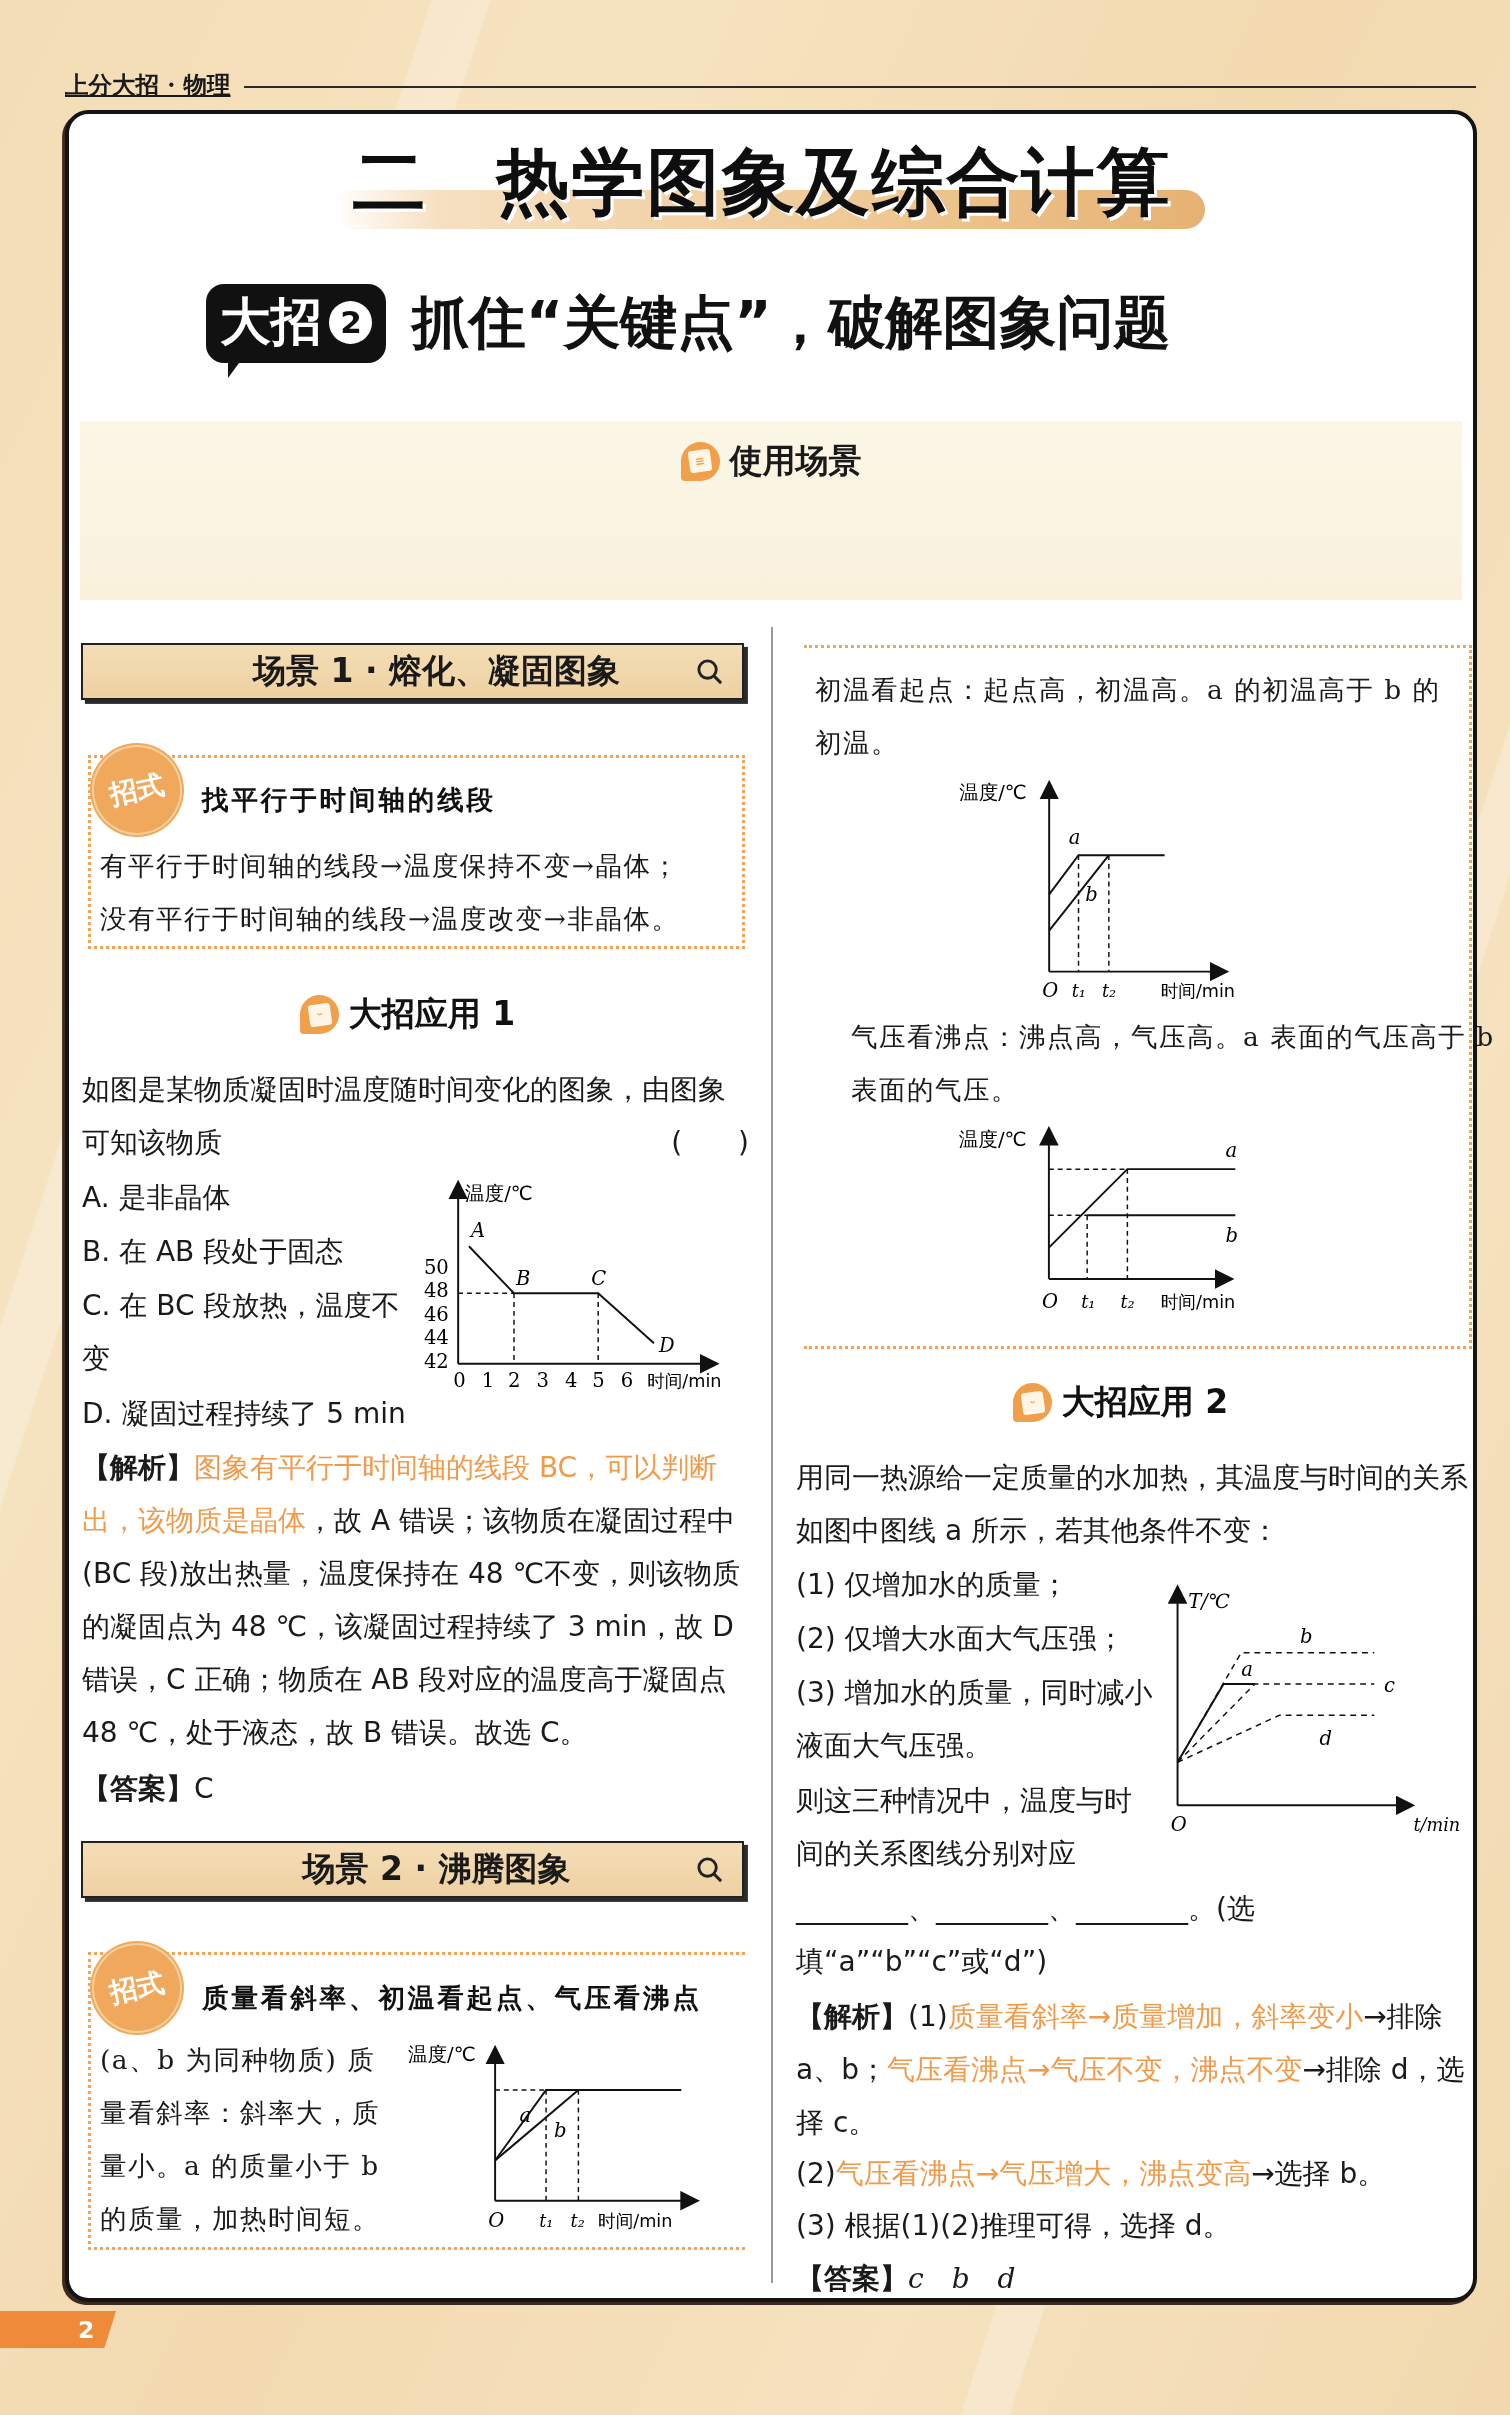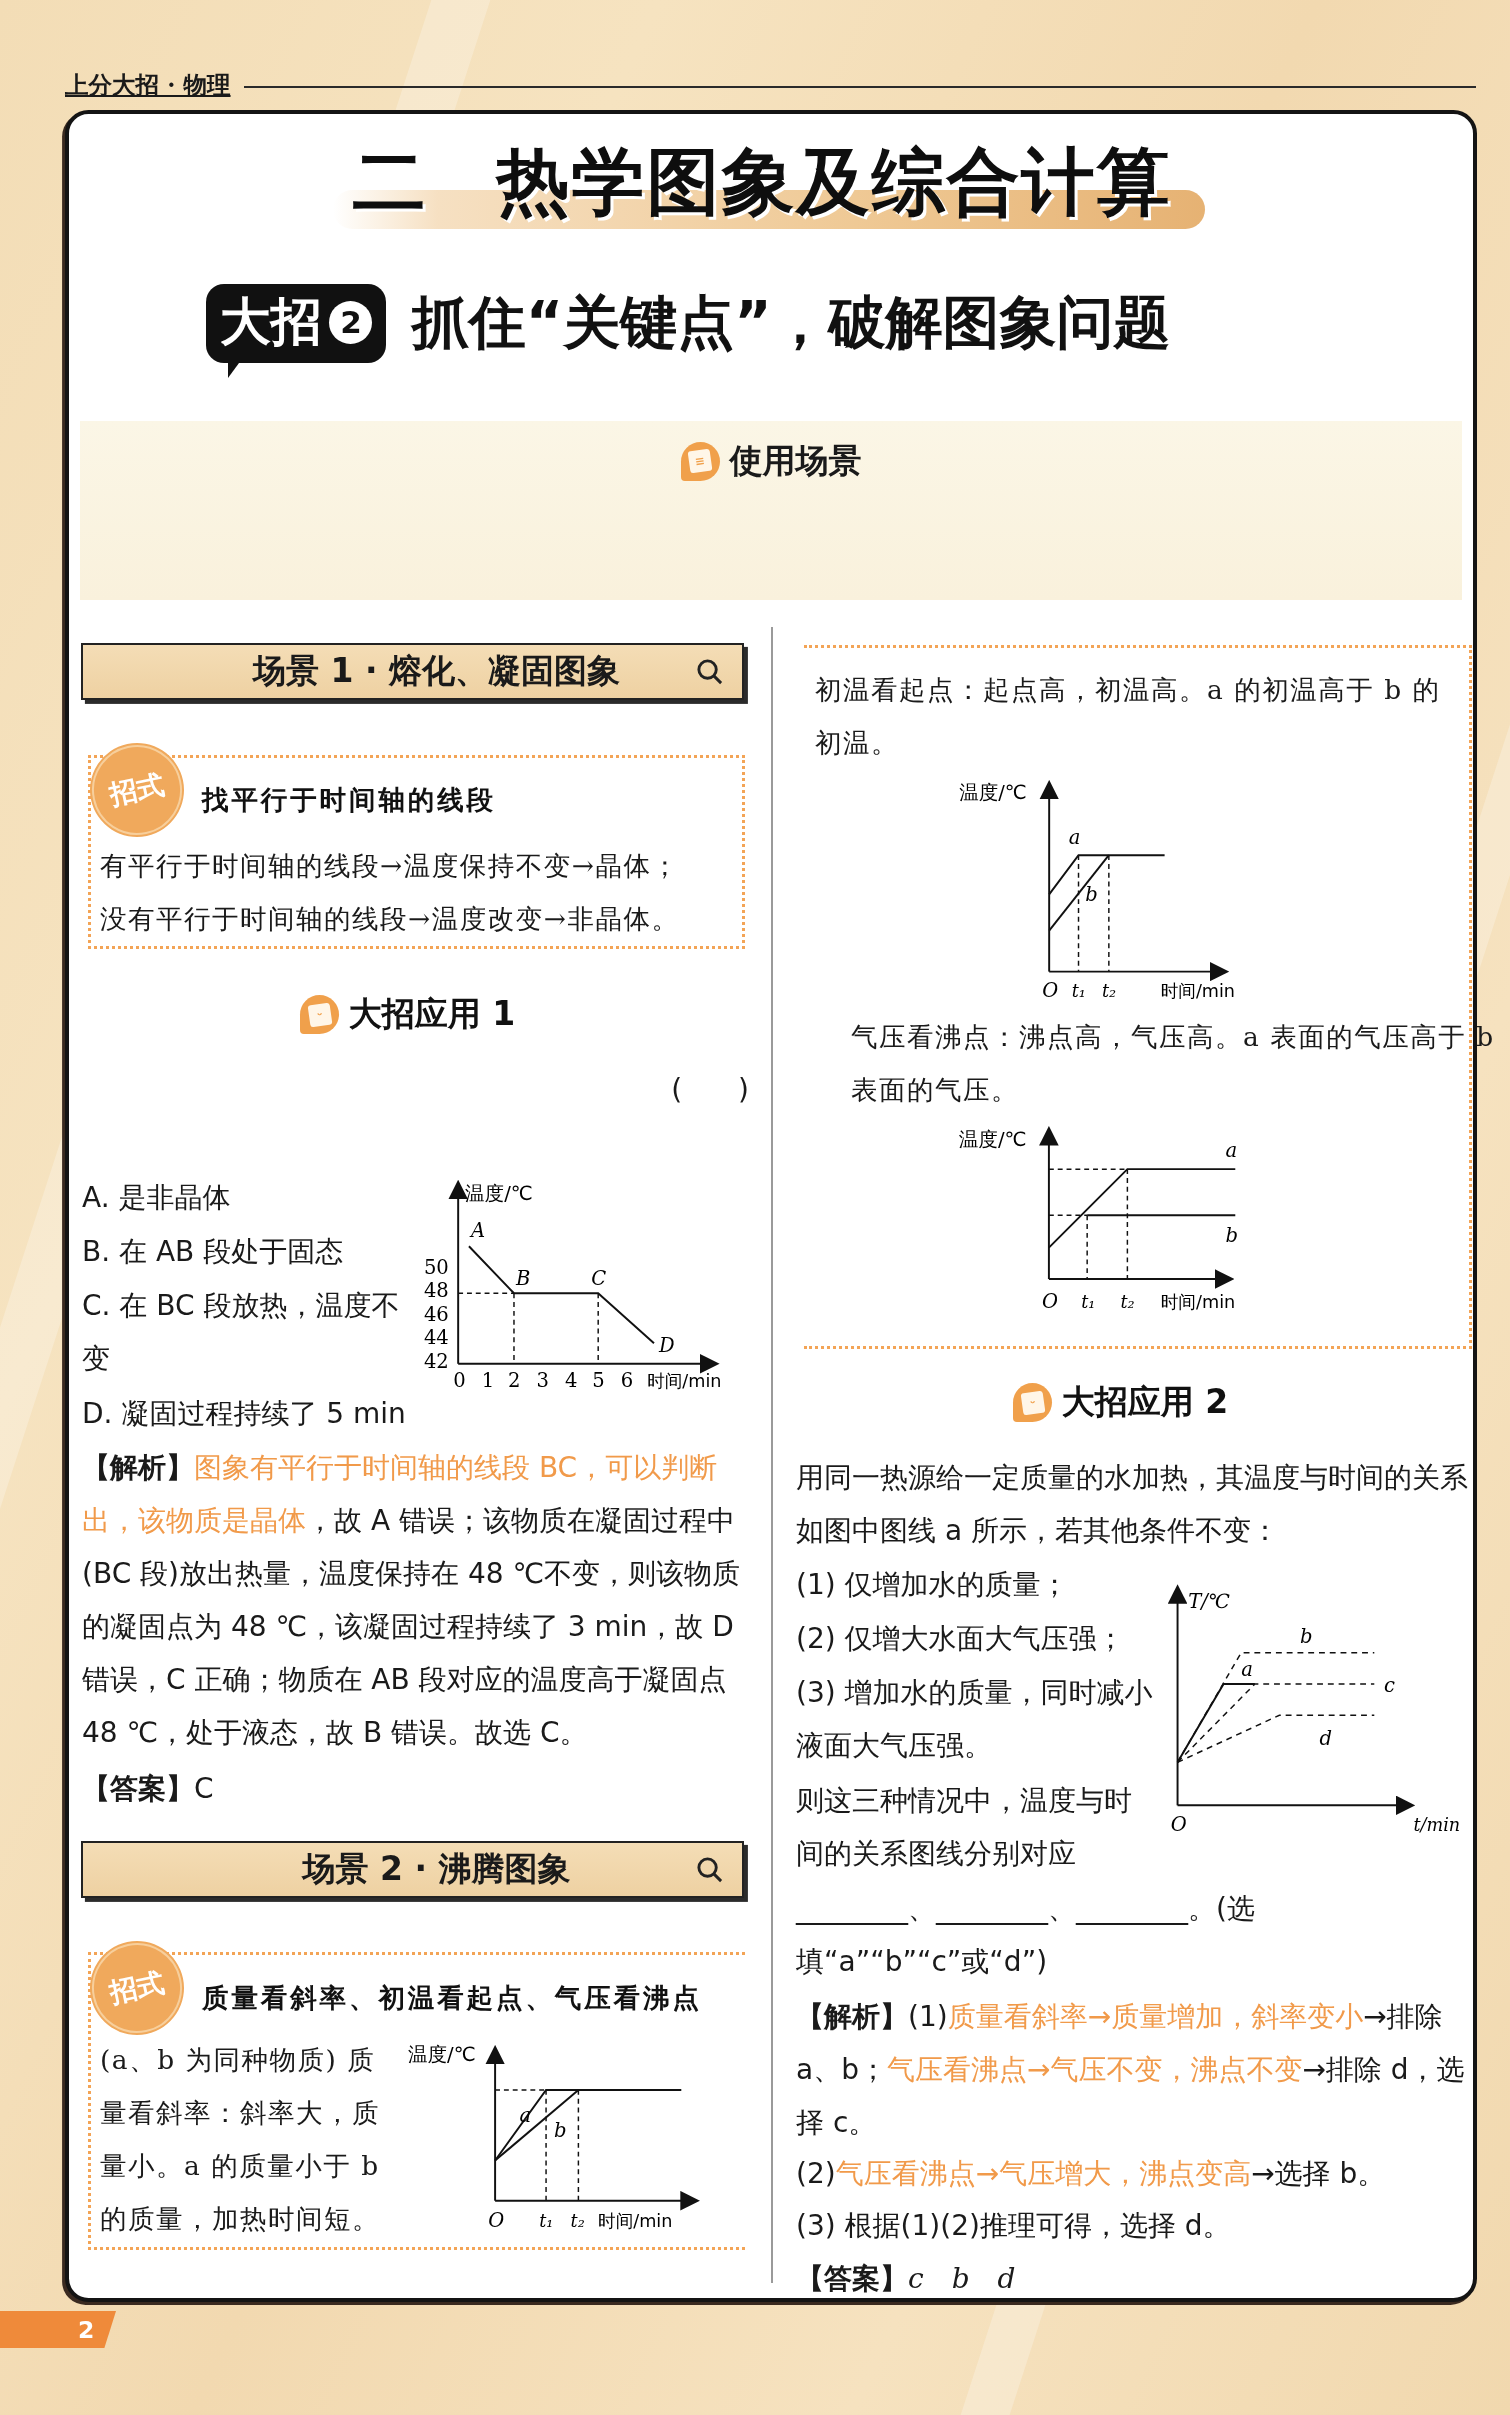--- a/index.html
+++ b/index.html
@@ -186,20 +186,21 @@
 <div class="zs-text" style="left:100px;top:892px;">没有平行于时间轴的线段→温度改变→非晶体。</div>
 
 <div class="app-title" style="left:300px;top:992px;">
   <span class="icon-bubble">
       <span class="sq">ᵕ</span>
     </span>
   <span>大招应用 1</span>
 </div>
 
 <div class="q-text" style="left:82px;top:1063px;width:667px;">
+  <span>如图是某物质凝固时温度随时间变化的图象，由图象可知该物质</span>
   <span style="float:right;">(　　)</span>
 </div>
 
 <div class="q-text" style="left:82px;top:1171px;"><span>A.</span> <span>是非晶体</span></div>
 <div class="q-text" style="left:82px;top:1225px;"><span>B.</span> <span>在 AB 段处于固态</span></div>
 <div class="q-text" style="left:82px;top:1279px;width:323px;"><span>C.</span> <span>在 BC 段放热，温度不变</span></div>
 <div class="q-text" style="left:82px;top:1387px;"><span>D.</span> <span>凝固过程持续了 5 min</span></div>
 
 <svg style="position:absolute;left:412px;top:1166px;" width="343" height="235" viewBox="0 0 350 240">
   <defs>

